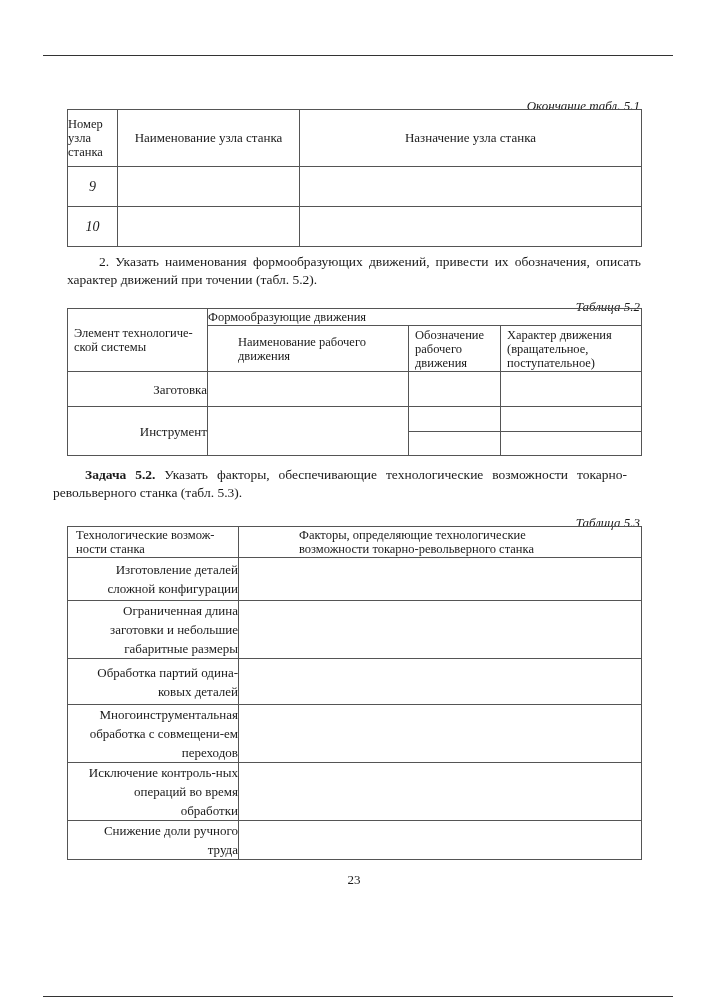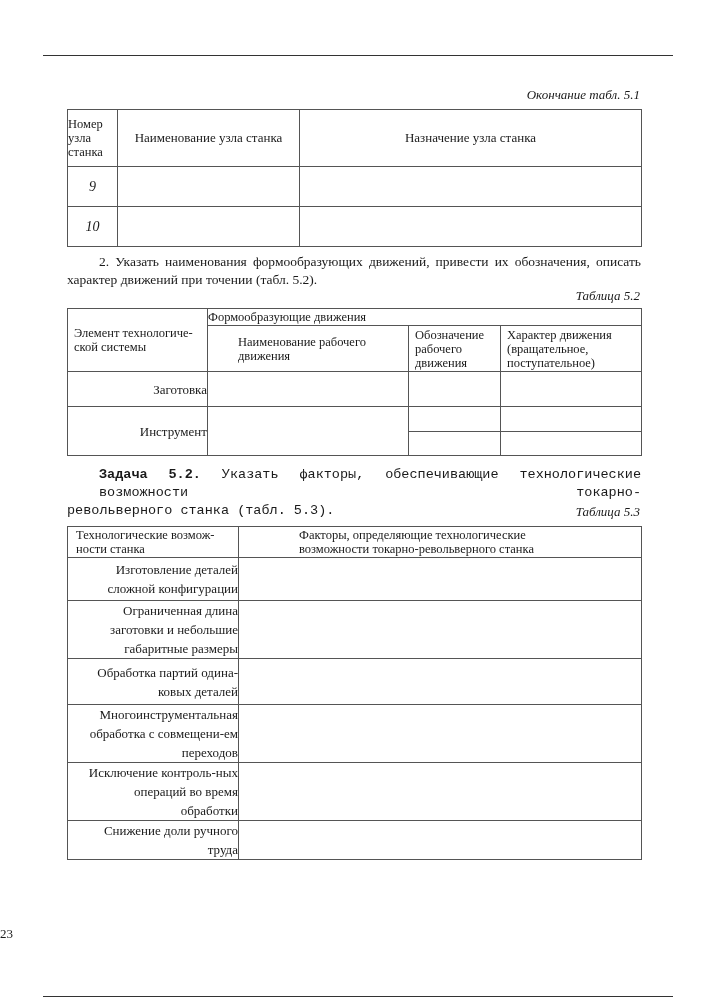--- a/index.html
+++ b/index.html
@@ -5,30 +5,30 @@
   html, body { margin: 0; padding: 0; background: #ffffff; }
   body {
     width: 708px; height: 1000px; position: relative; overflow: hidden;
     font-family: "Liberation Serif", "DejaVu Serif", serif;
     color: #1a1a1a;
   }
   .rule { position: absolute; left: 43px; width: 630px; height: 1px; background: #333; }
   .rule.top { top: 55px; }
   .rule.bottom { top: 996px; }
   .abs { position: absolute; }
-  .caption { font-style: italic; font-size: 13px; text-align: right; }
+  .caption { font-style: italic; font-size: 13px; text-align: right; margin-top: 11px; }
   .para { font-size: 13.5px; line-height: 18px; text-align: justify; }
   .para .indent { padding-left: 32px; }
   table { border-collapse: collapse; position: absolute; table-layout: fixed; }
   td { border: 1px solid #555; padding: 0; font-size: 13px; vertical-align: middle; }
   .center { text-align: center; }
   .ital { font-style: italic; font-size: 14px; }
   .hdr { font-size: 12.5px; line-height: 14px; }
   .left { text-align: right; padding-left: 6px; line-height: 19px; font-size: 13px; }
-  .pagenum { font-size: 13px; width: 708px; top: 926px; }
+  .pagenum { font-size: 13px; text-align: center; width: 708px; top: 872px; }
   b { font-weight: bold; }
 </style>
 </head>
 <body>
 
 <div class="rule top"></div>
 
 <div class="abs caption" style="top:87px; right:68px;">Окончание табл. 5.1</div>
 <table style="left:67px; top:109px; width:574px;">
   <colgroup>
@@ -94,21 +94,21 @@
     <td></td>
     <td></td>
   </tr>
   <tr style="height:24px;">
     <td></td>
     <td></td>
   </tr>
 </tbody>
   </table>
 
-<div class="abs para" style="top:466px; left:67px; width:574px;font-family:Liberation Mono, monospace;">
+<div class="abs para" style="top:466px; left:53px; width:574px;">
   <div class="indent" style="text-align:justify; text-align-last:justify;"><b>Задача 5.2.</b><span> Указать факторы, обеспечивающие технологические возможности токарно-</span></div>
   <div>револьверного станка (табл. 5.3).</div>
 </div>
 <div class="abs caption" style="top:504px; right:68px;">Таблица 5.3</div>
 
 <table style="left:67px; top:526px; width:574px;">
   <colgroup>
       <col style="width:171px">
       <col style="width:403px">
     </colgroup>

